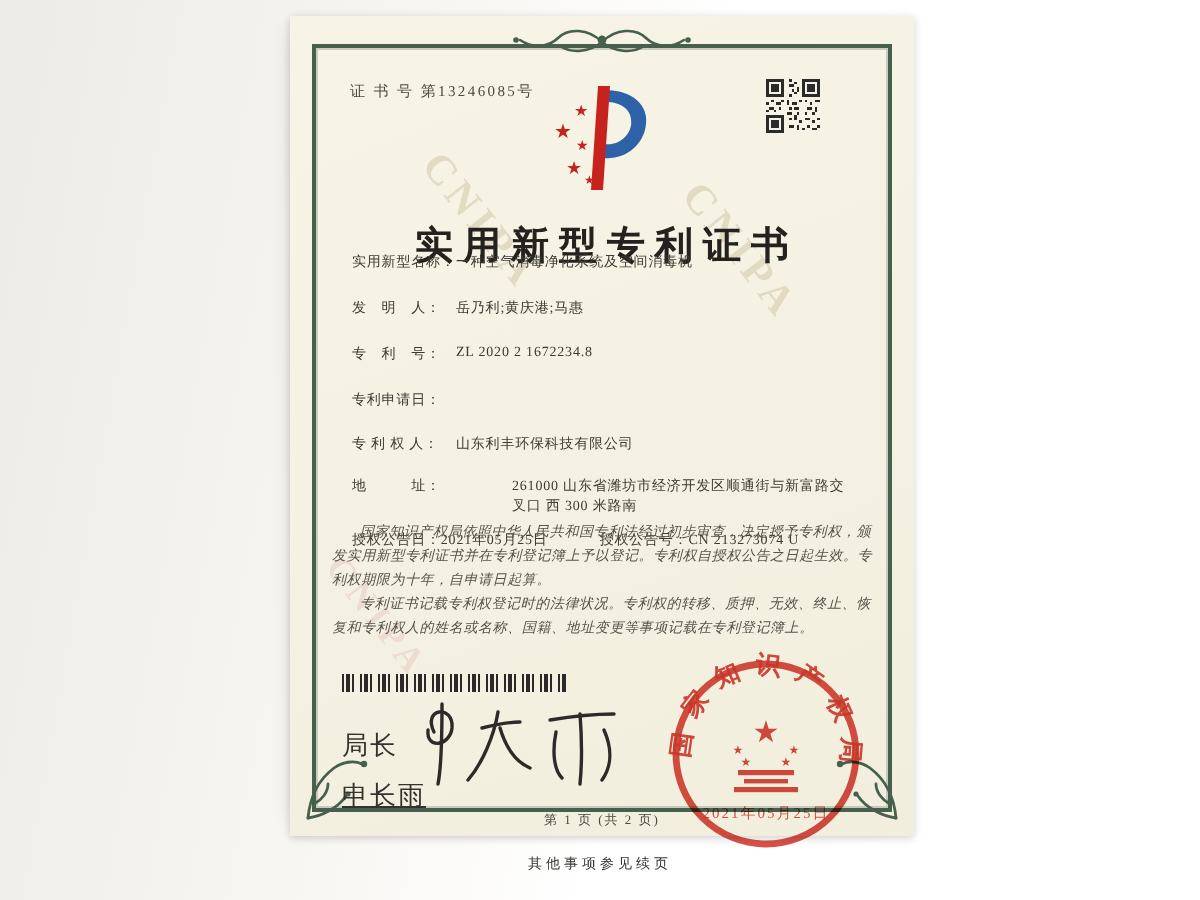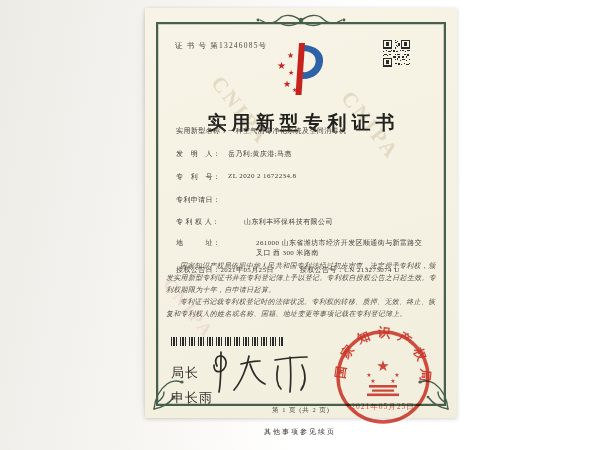--- a/index.html
+++ b/index.html
@@ -51,42 +51,42 @@
   }
 
   .fields { position:absolute; left:31px; top:118px; width:252px; }
   .frow { display:flex; font-size:7px; color:#3d3a33; letter-spacing:.4px; }
   .frow .lab { flex:0 0 52px; white-space:nowrap; }
   .frow .val { flex:1; }
   .r-name    { margin-top:0; }
   .r-inv     { margin-top:13px; }
   .r-patno   { margin-top:13px; }
   .r-filing  { margin-top:13px; }
-  .r-patee   { margin-top:12px;gap:16px; }
+  .r-patee   { margin-top:12px; }
   .r-addr    { margin-top:11px;gap:28px; }
   .r-grant   { margin-top:7px; display:flex; font-size:7px; color:#3d3a33; letter-spacing:.4px;align-items:center; }
   .r-grant .half2 { margin-left:26px; }
 
   .legal {
     position:absolute; left:21px; top:252px; width:272px;
     font-size:7px; line-height:12px; color:#57524a;
     font-style:italic; letter-spacing:.3px;
   }
   .legal p { text-indent:2em; }
 
   .barcode {
     position:absolute; left:26px; top:329px; width:112px; height:9px;
     background:repeating-linear-gradient(90deg,
       #2a2a2a 0 1px, transparent 1px 2px,
       #2a2a2a 2px 4px, transparent 4px 5px,
       #2a2a2a 5px 6px, transparent 6px 9px);
   }
 
   .director { position:absolute; left:26px; top:356px; font-size:13px; color:#35332e; letter-spacing:1px; }
-  .director div + div { margin-top:7px; }
+  .director div + div { margin-top:7px;text-decoration:underline; }
   .signature { position:absolute; left:58px; top:340px; }
 
   .seal { position:absolute; left:186px; top:317px; width:104px; height:104px; mix-blend-mode:multiply; opacity:.93; }
 
   .page-ind {
     position:absolute; left:0; right:0; top:398px; text-align:center;
     font-size:6.5px; color:#4b4840; letter-spacing:1px;
   }
 
   .footer-note {

